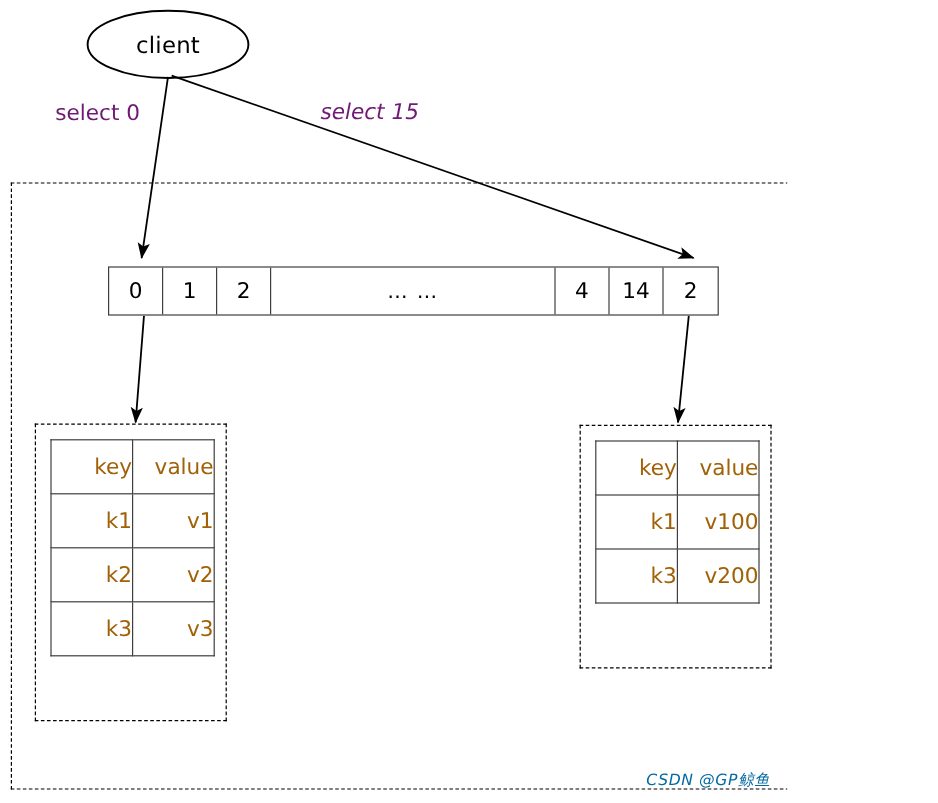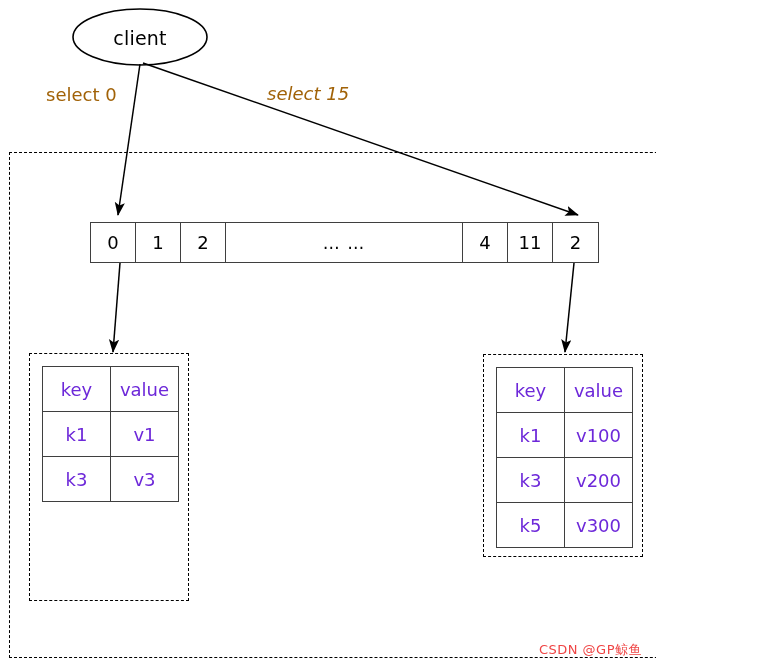--- a/index.html
+++ b/index.html
@@ -37,21 +37,21 @@
     justify-content: center;
     font-size: 19px;
     color: #000;
     letter-spacing: .2px;
   }
 
   
   .edge-label {
     position: absolute;
     font-size: 18px;
-    color: #a16207;
+    color: #701a75;
     white-space: nowrap;
   }
   #label-select-0  { left: 46px;  top: 84px; }
   #label-select-15 { left: 267px; top: 83px; font-style: italic; }
 
   
   .server-box {
     position: absolute;
     left: 9px;
     top: 152px;
@@ -101,37 +101,38 @@
     border-collapse: collapse;
     background: #fff;
   }
   #db0-table  { left: 42px;  top: 366px; }
   #db15-table { left: 496px; top: 367px; }
 
   .kv-table td {
     border: 1.4px solid #3f3f3f;
     width: 67px;
     height: 44px;
-    text-align: center;
+    text-align: right;
     vertical-align: middle;
     font-size: 18px;
-    color: #6d28d9;
+    color: #a16207;
     padding: 0;
   }
   .kv-table td.hdr { font-size: 18px; }
 
   
   .watermark {
     position: absolute;
     right: 14px;
     bottom: 10px;
     font-size: 13px;
-    color: #ef4444;
+    color: #0369a1;
     letter-spacing: .5px;
     white-space: nowrap;
+    font-style: italic;
   }
 </style>
 </head>
 <body>
 
 <div id="stage">
 
   <svg id="wires" viewBox="0 0 782 669" xmlns="http://www.w3.org/2000/svg">
     <defs>
       <marker id="arrowhead" markerWidth="10" markerHeight="10" refX="8.4" refY="3.4" orient="auto" markerUnits="strokeWidth">
@@ -158,36 +159,40 @@
   <div class="edge-label" id="label-select-15">select 15</div>
 
   <div class="server-box"></div>
 
   <div class="db-array" id="db-array">
       <div class="db-cell narrow">0</div>
       <div class="db-cell narrow">1</div>
       <div class="db-cell narrow">2</div>
       <div class="db-cell wide">… …</div>
       <div class="db-cell narrow">4</div>
-      <div class="db-cell narrow">11</div>
+      <div class="db-cell narrow">14</div>
       <div class="db-cell narrow">2</div>
     </div>
 
   <div class="db-container" id="db0-container"></div>
   <table class="kv-table" id="db0-table">
       <tbody>
         <tr>
           <td class="hdr">key</td>
           <td class="hdr">value</td>
         </tr>
         <tr>
           <td>k1</td>
           <td>v1</td>
         </tr>
         <tr>
+          <td>k2</td>
+          <td>v2</td>
+        </tr>
+        <tr>
           <td>k3</td>
           <td>v3</td>
         </tr>
       </tbody>
     </table>
 
   <div class="db-container" id="db15-container"></div>
   <table class="kv-table" id="db15-table">
       <tbody>
         <tr>
@@ -195,22 +200,18 @@
           <td class="hdr">value</td>
         </tr>
         <tr>
           <td>k1</td>
           <td>v100</td>
         </tr>
         <tr>
           <td>k3</td>
           <td>v200</td>
         </tr>
-        <tr>
-          <td>k5</td>
-          <td>v300</td>
-        </tr>
       </tbody>
     </table>
 
   <div class="watermark">CSDN @GP鲸鱼</div>
 
 </div>
 
 </body></html>

